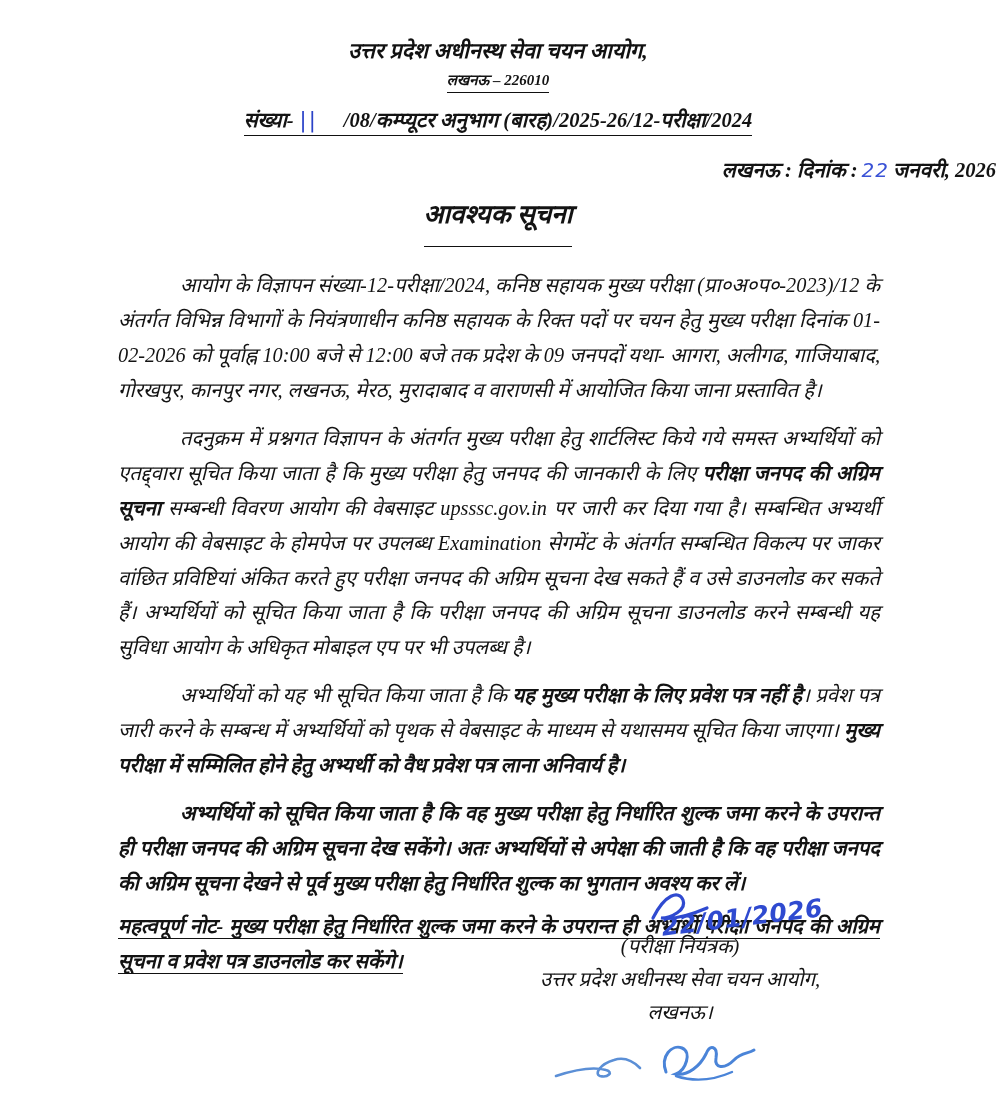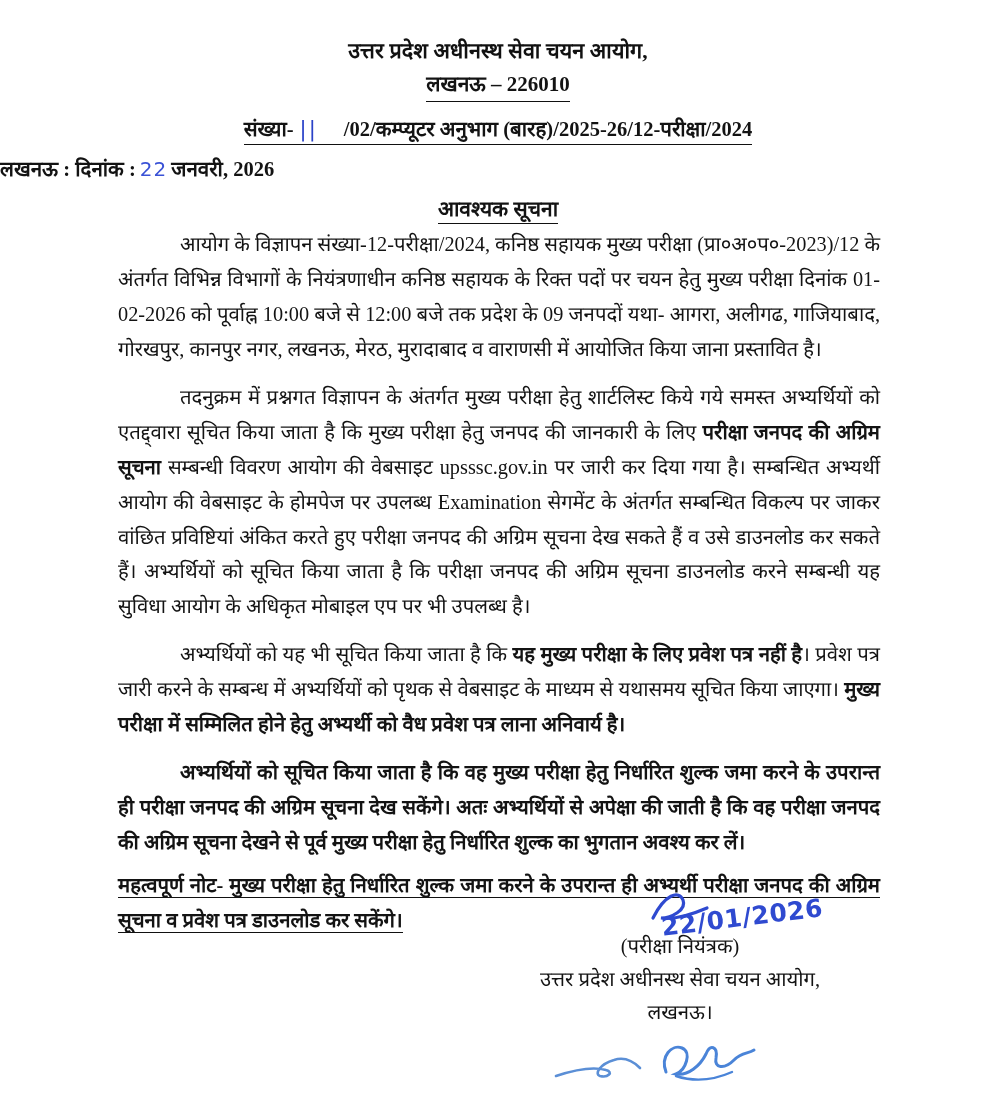--- a/index.html
+++ b/index.html
@@ -14,37 +14,38 @@
     position: relative;
     font-family: "Liberation Serif", "DejaVu Serif", serif;
     color: #131313;
     overflow: hidden;
   }
 
   .page {
     position: absolute;
     inset: 0;
     padding: 0;
+    font-style: italic;
   }
 
   
   .letterhead {
     text-align: center;
     padding-top: 34px;
   }
   .letterhead .lh-line {
     font-size: 21.5px;
     font-weight: 700;
     line-height: 1.62;
     letter-spacing: 0.1px;
     color: #111;
   }
   .lh-city {
     display: inline-block;
-    font-size: 21px;
+    font-size: 15px;
     font-weight: 700;
     border-bottom: 1.6px solid #111;
     padding-bottom: 1px;
     line-height: 1.5;
   }
 
   
   .refline-wrap {
     text-align: center;
     margin-top: 12px;
@@ -61,50 +62,50 @@
     color: #2b43c8;
     font-family: "DejaVu Sans", sans-serif;
     font-weight: 400;
     letter-spacing: 2px;
     padding: 0 26px 0 6px;
     font-size: 21px;
   }
 
   
   .dateline {
-    text-align: left;
-    margin-top: 9px;
+    text-align: right;
+    margin-top: 19px;
     font-size: 20.5px;
     font-weight: 700;
   }
   .hand-date {
     color: #3a52d6;
     font-family: "DejaVu Sans", sans-serif;
     font-weight: 400;
     font-size: 20px;
     letter-spacing: 1px;
     padding: 0 4px;
   }
 
   
   .subject-wrap {
     text-align: center;
     margin-top: 12px;
   }
   .subject {
     display: inline-block;
-    font-size: 21px;
+    font-size: 26px;
     font-weight: 700;
     border-bottom: 1.7px solid #111;
-    padding-bottom: 1px;
+    padding-bottom: 15px;
   }
 
   
   .body-wrap {
-    margin: 3px 116px 0 118px;
+    margin: 21px 116px 0 118px;
   }
   p.para {
     margin: 0 0 0 0;
     font-size: 20.3px;
     line-height: 1.72;
     text-align: justify;
     text-justify: inter-word;
     text-indent: 62px;
   }
   p.para + p.para {
@@ -183,21 +184,21 @@
 <body>
 
 <div class="page">
 
   <div class="letterhead">
     <div class="lh-line">उत्तर प्रदेश अधीनस्थ सेवा चयन आयोग,</div>
     <div><span class="lh-city">लखनऊ – 226010</span></div>
   </div>
 
   <div class="refline-wrap">
-    <span class="refline"><span>संख्या-</span><span class="hand-ink">||</span><span>/02/कम्प्यूटर अनुभाग (बारह)/2025-26/12-परीक्षा/2024</span></span>
+    <span class="refline"><span>संख्या-</span><span class="hand-ink">||</span><span>/08/कम्प्यूटर अनुभाग (बारह)/2025-26/12-परीक्षा/2024</span></span>
   </div>
 
   <div class="dateline"><span>लखनऊ :</span>&nbsp;<span>दिनांक :</span><span class="hand-date">22</span><span>जनवरी, 2026</span></div>
 
   <div class="subject-wrap">
     <span class="subject">आवश्यक सूचना</span>
   </div>
 
   <div class="body-wrap">
 

